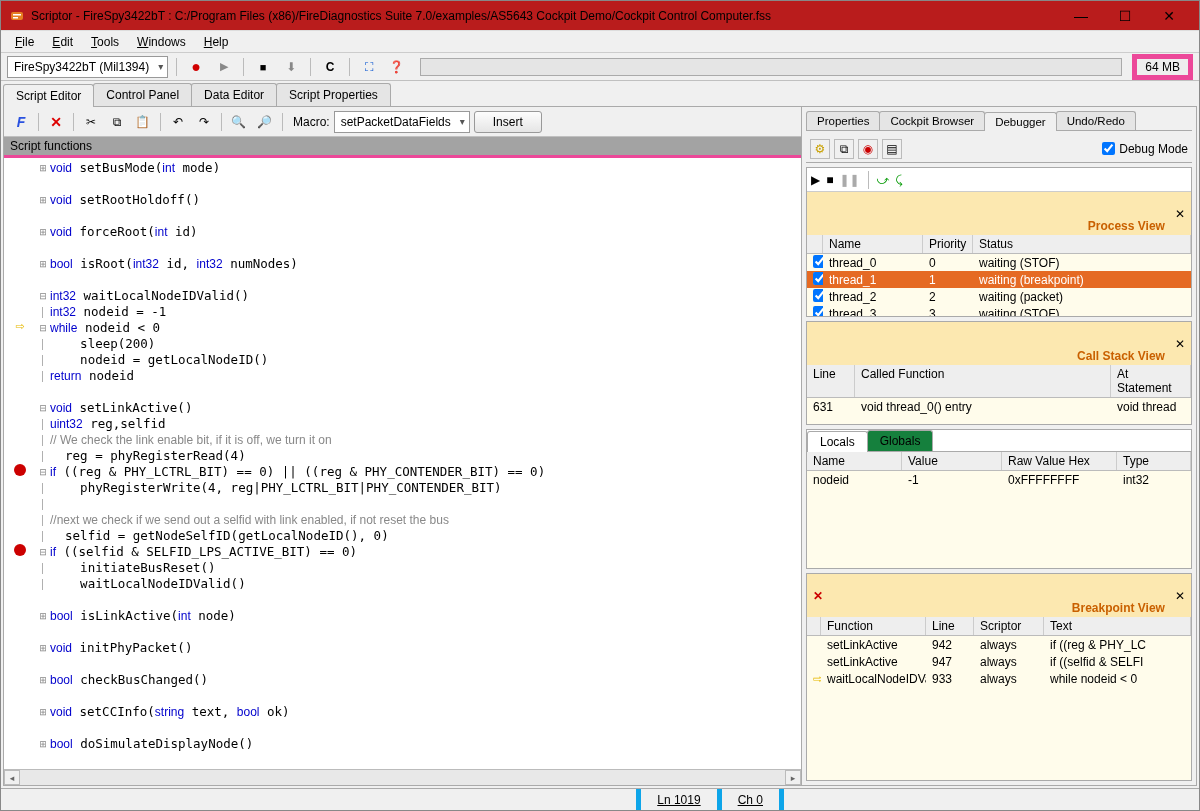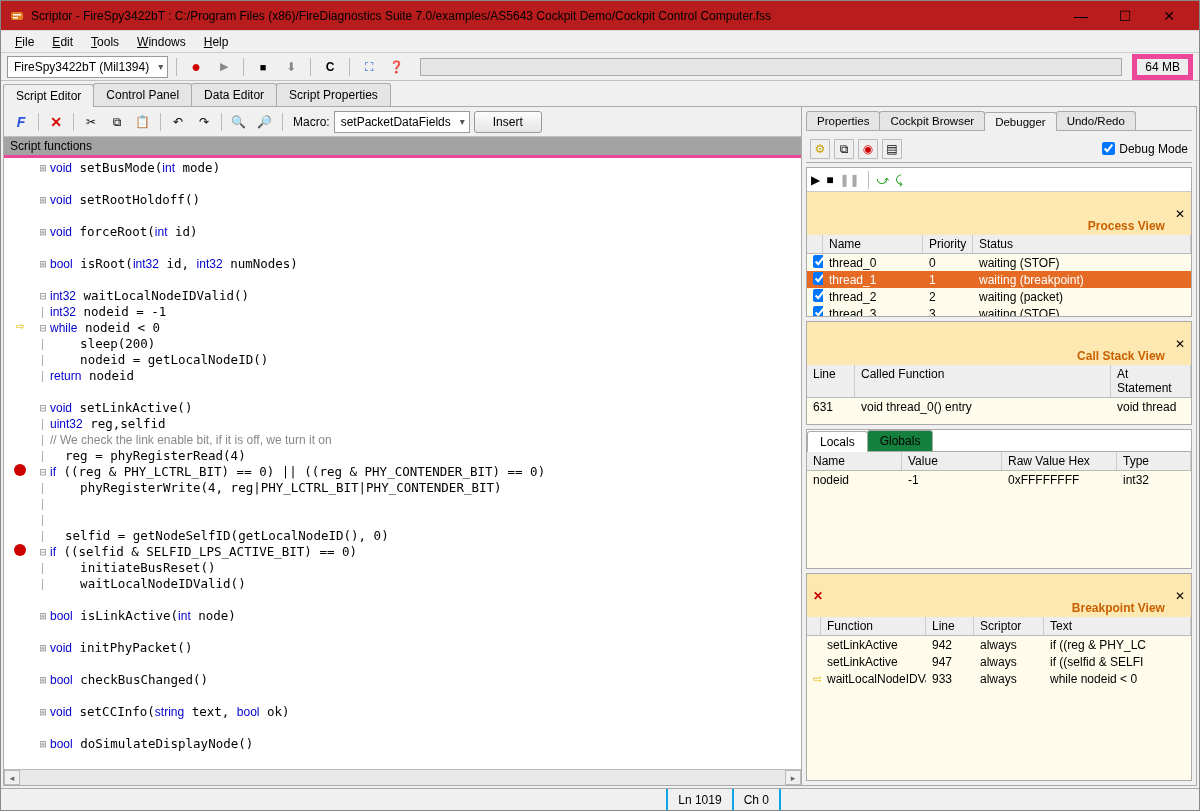--- a/index.html
+++ b/index.html
@@ -62,21 +62,21 @@
 .grid-header { display: flex; background: #eee; border-bottom: 1px solid #bbb; font-weight: normal; position: sticky; top: 0; }
 .gh-cell { padding: 2px 6px; border-right: 1px solid #ccc; }
 .grid-row { display: flex; border-bottom: 0; height: 17px; align-items: center; }
 .grid-row.sel { background: #e56a23; color: #fff; }
 .g-cell { padding: 1px 6px; overflow: hidden; white-space: nowrap; }
 .chk { width: 16px; text-align: center; }
 .sub-tabs { display: flex; border-bottom: 1px solid #aaa; }
 .sub-tab { padding: 3px 12px; border: 1px solid #aaa; border-bottom: none; background: #15803d; margin-right: -1px; border-radius: 3px 3px 0 0; }
 .sub-tab.active { background: #fff; position: relative; top: 1px; }
 .statusbar { height: 22px; border-top: 1px solid #aaa; display: flex; align-items: center; background: #f0f0f0; }
-.status-cell { border-left: 2px solid #0ea5e9; padding: 0 10px; height: 100%; display: flex; align-items: center; }
+.status-cell { border-left: 5px solid #0ea5e9; padding: 0 16px; height: 100%; display: flex; align-items: center; text-decoration: underline; }
 .status-spacer { flex: 1; }
 .yellow-arrow { font-size: 11px; }
 </style>
 </head>
 <body>
 
 <div class="titlebar">
   <span class="app-icon">
     <svg width="16" height="16" viewBox="0 0 16 16">
         <rect x="2" y="4" width="12" height="8" rx="2" fill="#e67e22"></rect>
@@ -215,21 +215,21 @@
             <div class="cl"><span class="fold-col">│</span>    nodeid = getLocalNodeID()</div>
             <div class="cl"><span class="fold-col">│</span>  <span class="kw">return</span> nodeid</div>
             <div class="cl"><span class="fold-col"></span></div>
             <div class="cl"><span class="fold-col">⊟</span><span class="kw">void</span> setLinkActive()</div>
             <div class="cl"><span class="fold-col">│</span>  <span class="kw">uint32</span> reg,selfid</div>
             <div class="cl"><span class="fold-col">│</span>  <span class="cmt">// We check the link enable bit, if it is off, we turn it on</span></div>
             <div class="cl"><span class="fold-col">│</span>  reg = phyRegisterRead(4)</div>
             <div class="cl"><span class="fold-col">⊟</span>  <span class="kw">if</span> ((reg &amp; PHY_LCTRL_BIT) == 0) || ((reg &amp; PHY_CONTENDER_BIT) == 0)</div>
             <div class="cl"><span class="fold-col">│</span>    phyRegisterWrite(4, reg|PHY_LCTRL_BIT|PHY_CONTENDER_BIT)</div>
             <div class="cl"><span class="fold-col">│</span></div>
-            <div class="cl"><span class="fold-col">│</span>  </div>
+            <div class="cl"><span class="fold-col">│</span>  <span class="cmt">//next we check if we send out a selfid with link enabled, if not reset the bus</span></div>
             <div class="cl"><span class="fold-col">│</span>  selfid = getNodeSelfID(getLocalNodeID(), 0)</div>
             <div class="cl"><span class="fold-col">⊟</span>  <span class="kw">if</span> ((selfid &amp; SELFID_LPS_ACTIVE_BIT) == 0)</div>
             <div class="cl"><span class="fold-col">│</span>    initiateBusReset()</div>
             <div class="cl"><span class="fold-col">│</span>    waitLocalNodeIDValid()</div>
             <div class="cl"><span class="fold-col"></span></div>
             <div class="cl"><span class="fold-col">⊞</span><span class="kw">bool</span> isLinkActive(<span class="kw">int</span> node)</div>
             <div class="cl"><span class="fold-col"></span></div>
             <div class="cl"><span class="fold-col">⊞</span><span class="kw">void</span> initPhyPacket()</div>
             <div class="cl"><span class="fold-col"></span></div>
             <div class="cl"><span class="fold-col">⊞</span><span class="kw">bool</span> checkBusChanged()</div>

